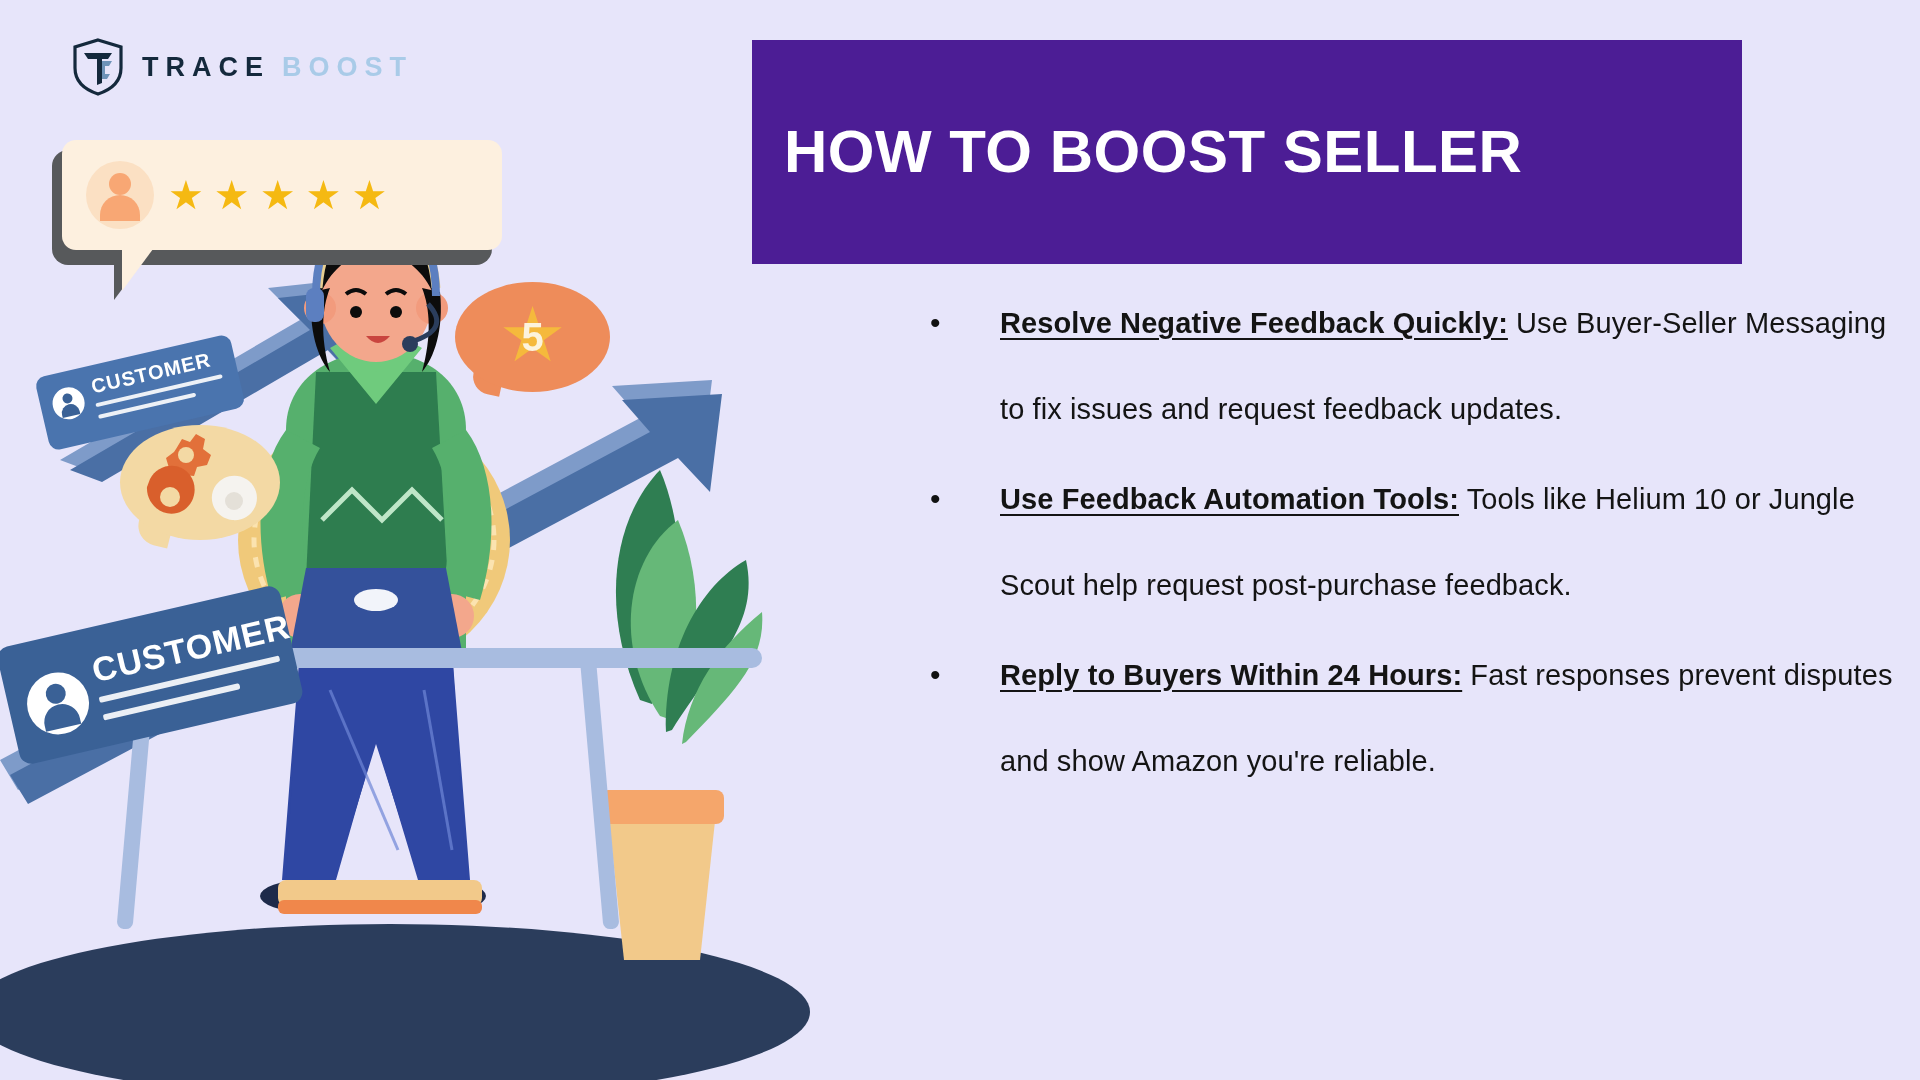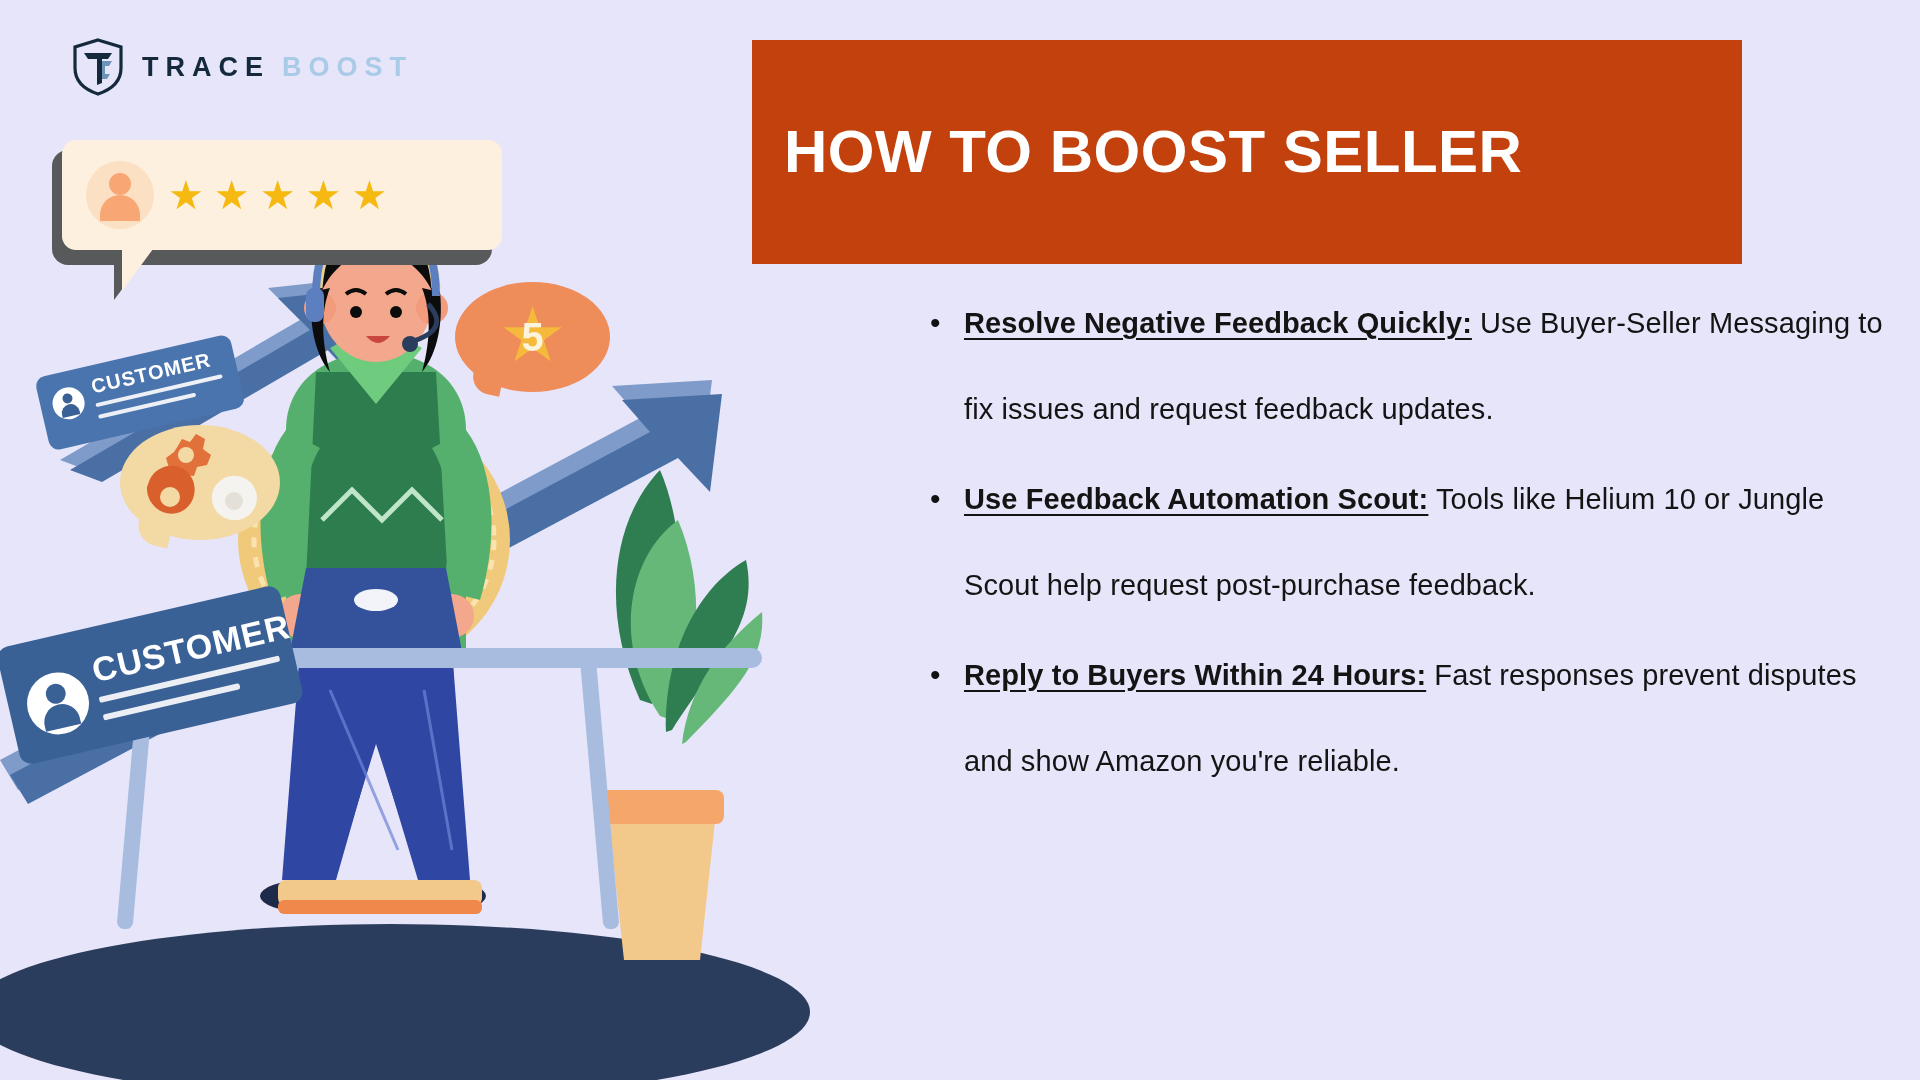--- a/index.html
+++ b/index.html
@@ -14,39 +14,40 @@
   
   #logo { position:absolute; left:72px; top:38px; display:flex; align-items:center; gap:18px; }
   #logo .shield { width:52px; height:58px; }
   #logo .wordmark { font-size:27px; letter-spacing:7px; font-weight:600; display:flex; gap:12px; }
   #logo .trace { color:#14293C; }
   #logo .fuse  { color:#A9CBE8; }
 
   
   #title-banner {
     position:absolute; left:752px; top:40px; width:990px; height:224px;
-    background:#c2410c; display:flex; flex-direction:column;
+    background:#4c1d95; display:flex; flex-direction:column;
     justify-content:center; padding:0 32px;
   }
   #title-banner .line {
     color:#FFFFFF; font-size:60px; font-weight:bold;
     letter-spacing:0.5px; line-height:1.34; text-transform:uppercase;
     white-space:nowrap;
   }
 
   
   #bullets { position:absolute; left:930px; top:280px; width:970px; }
   .bullet-item { display:flex; margin-bottom:4px; }
   .bullet-dot {
     flex:0 0 auto; width:34px; font-size:30px; line-height:86px;
     color:#111; text-align:left;
   }
   .bullet-text {
     flex:1; font-size:29px; line-height:86px; color:#141414;
     letter-spacing:0.1px;
+    margin-left:36px;
   }
   .bullet-text .lead { font-weight:bold; text-decoration:underline; text-underline-offset:5px; }
 
   
   #illustration { position:absolute; left:0; top:0; width:940px; height:1080px; }
 
   
   #review-bubble { position:absolute; left:62px; top:140px; width:440px; height:130px; }
   #review-bubble .shadow {
     position:absolute; left:-10px; top:10px; width:440px; height:115px;
@@ -331,21 +332,21 @@
 <div id="bullets">
   <div class="bullet-item">
     <div class="bullet-dot">•</div>
     <div class="bullet-text">
       <span class="lead">Resolve Negative Feedback Quickly:</span><span> Use Buyer-Seller Messaging to fix issues and request feedback updates.</span>
     </div>
   </div>
   <div class="bullet-item">
     <div class="bullet-dot">•</div>
     <div class="bullet-text">
-      <span class="lead">Use Feedback Automation Scout:</span><span> Tools like Helium 10 or Jungle Scout help request post-purchase feedback.</span>
+      <span class="lead">Use Feedback Automation Tools:</span><span> Tools like Helium 10 or Jungle Scout help request post-purchase feedback.</span>
     </div>
   </div>
   <div class="bullet-item">
     <div class="bullet-dot">•</div>
     <div class="bullet-text">
       <span class="lead">Reply to Buyers Within 24 Hours:</span><span> Fast responses prevent disputes and show Amazon you're reliable.</span>
     </div>
   </div>
 </div>
 

